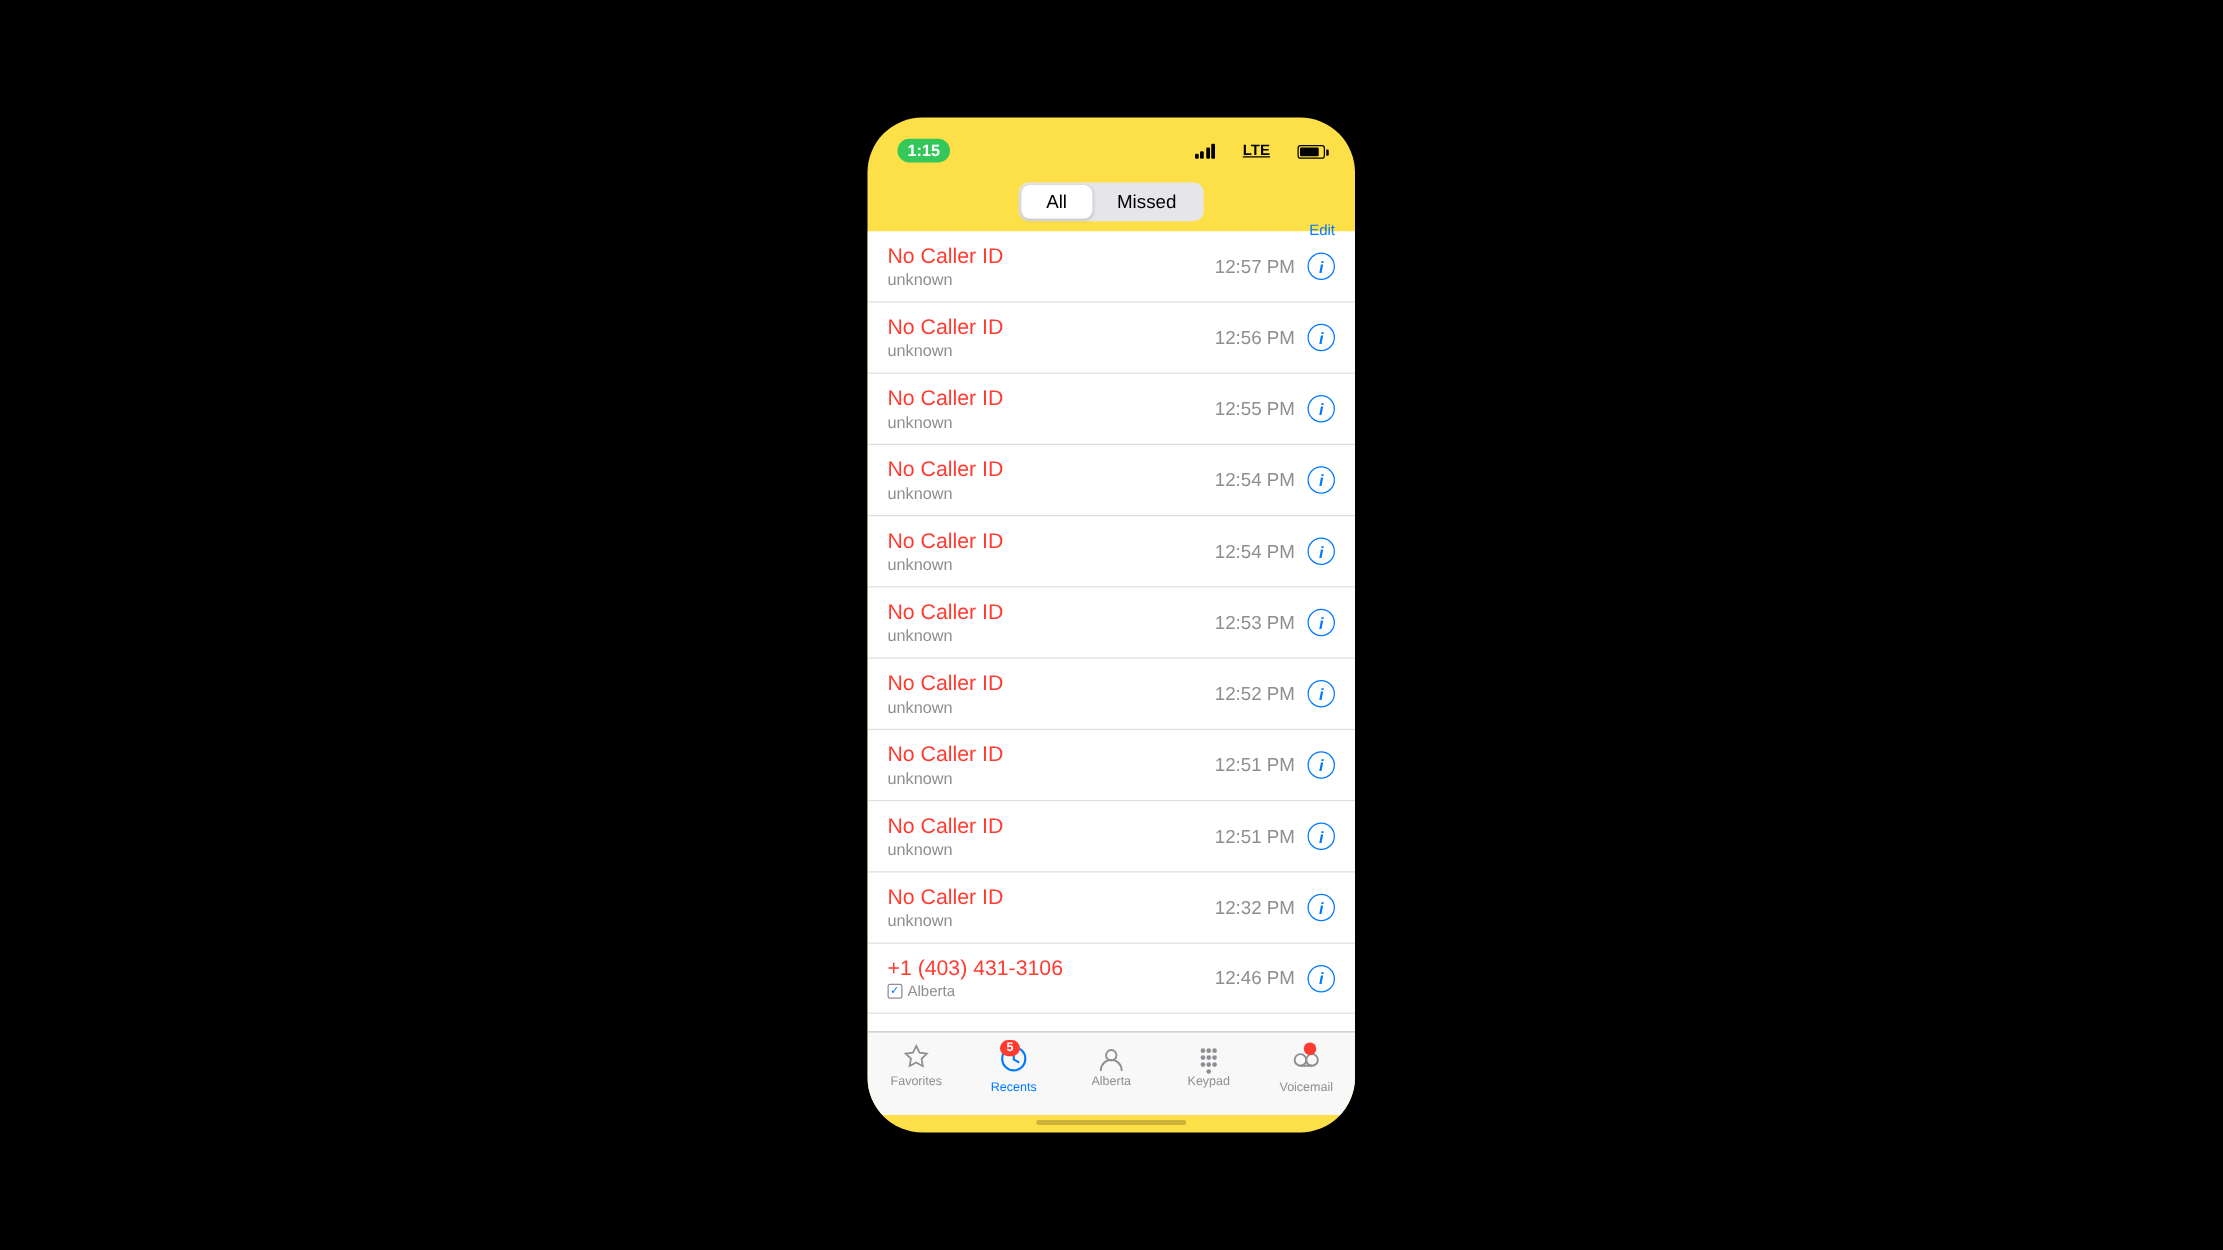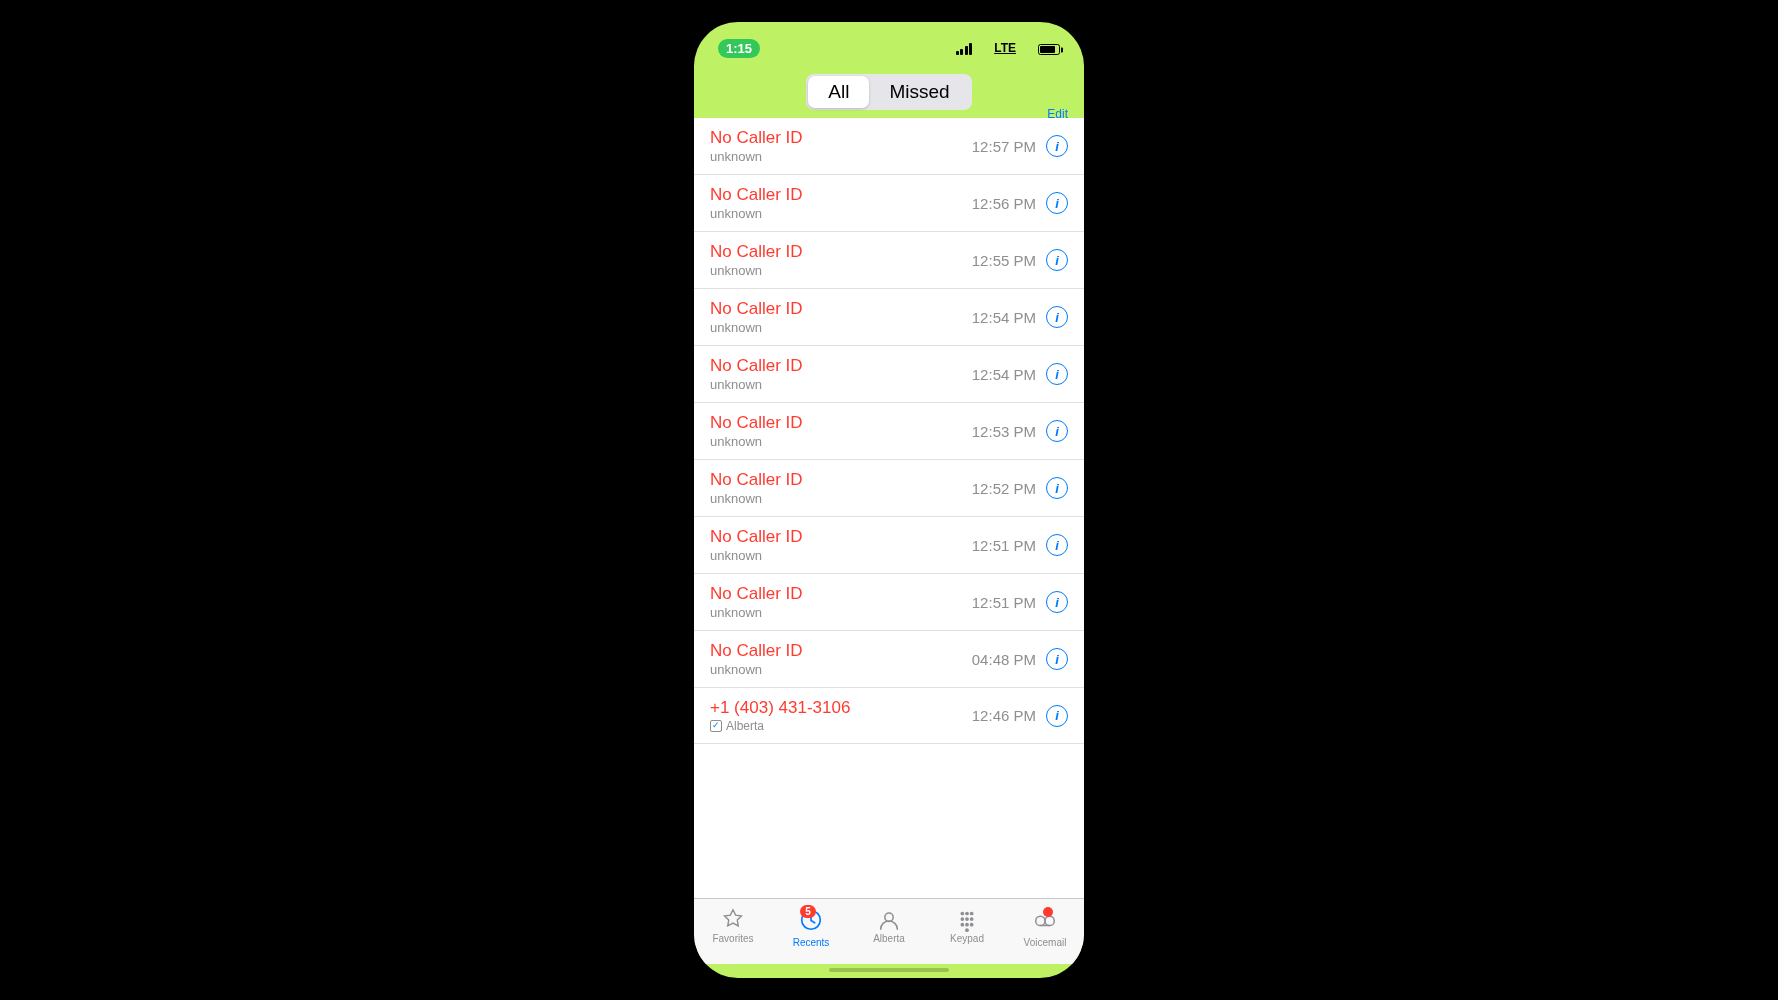--- a/index.html
+++ b/index.html
@@ -7,22 +7,22 @@
       background: #000;
       display: flex;
       justify-content: center;
       align-items: center;
       width: 1778px;
       height: 1000px;
       font-family: -apple-system, 'SF Pro Text', 'Helvetica Neue', sans-serif;
     }
     .phone-container {
       width: 390px;
-      height: 956px;
-      background: #bef264;
+      height: 812px;
+      background: #fde047;
       border-radius: 44px;
       overflow: hidden;
       position: relative;
       display: flex;
       flex-direction: column;
     }
     .status-bar {
       display: flex;
       justify-content: space-between;
       align-items: center;
@@ -94,21 +94,21 @@
     }
     .filter-toggle {
       display: flex;
       background: #e5e5ea;
       border-radius: 8px;
       padding: 2px;
     }
     .filter-btn {
       padding: 5px 20px;
       border-radius: 7px;
-      font-size: 19px;
+      font-size: 15px;
       font-weight: 500;
       cursor: pointer;
       border: none;
       background: transparent;
       color: #000;
     }
     .filter-btn.active {
       background: #fff;
       box-shadow: 0 1px 3px rgba(0,0,0,0.2);
     }
@@ -379,21 +379,21 @@
           <span class="call-time">12:51 PM</span>
           <div class="info-btn">i</div>
         </div>
       </div>
       <div class="call-item">
         <div class="call-info">
           <span class="caller-name">No Caller ID</span>
           <span class="caller-sub">unknown</span>
         </div>
         <div class="call-right">
-          <span class="call-time">04:48 PM</span>
+          <span class="call-time">12:32 PM</span>
           <div class="info-btn">i</div>
         </div>
       </div>
       <div class="call-item">
         <div class="call-info">
           <span class="caller-name">+1 (403) 431-3106</span>
           <div class="caller-sub-checkbox">
             <span class="checkbox-mark checked"></span>
             <span>Alberta</span>
           </div>

